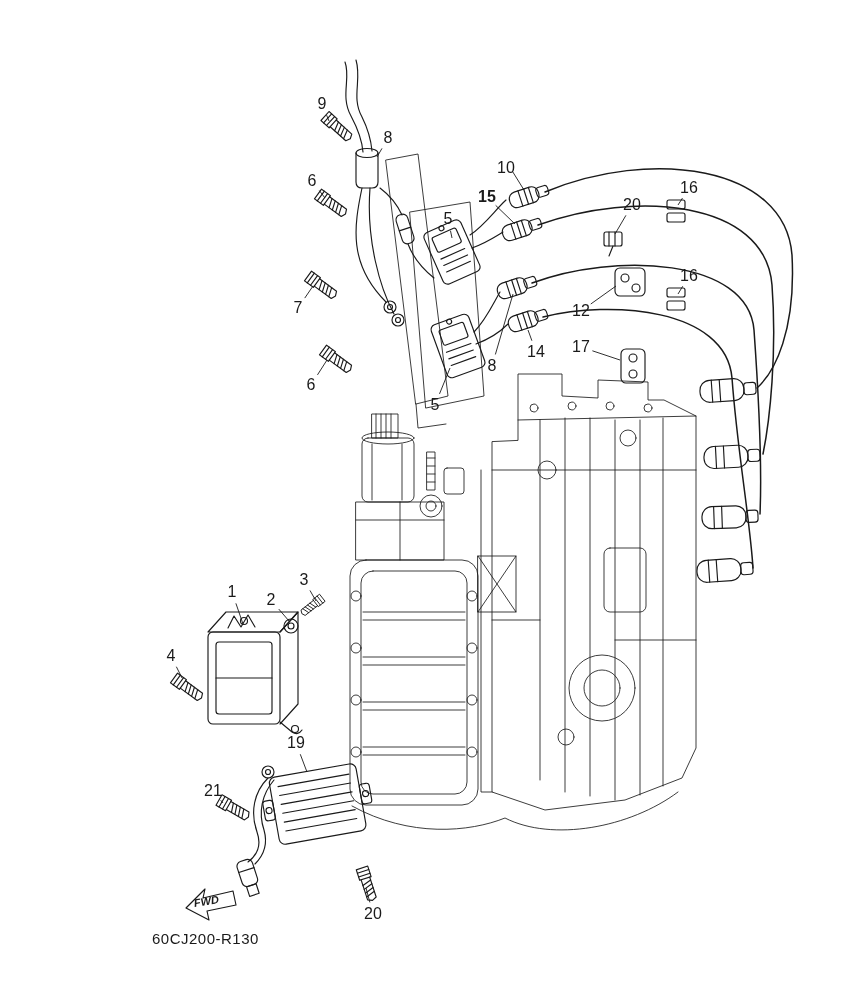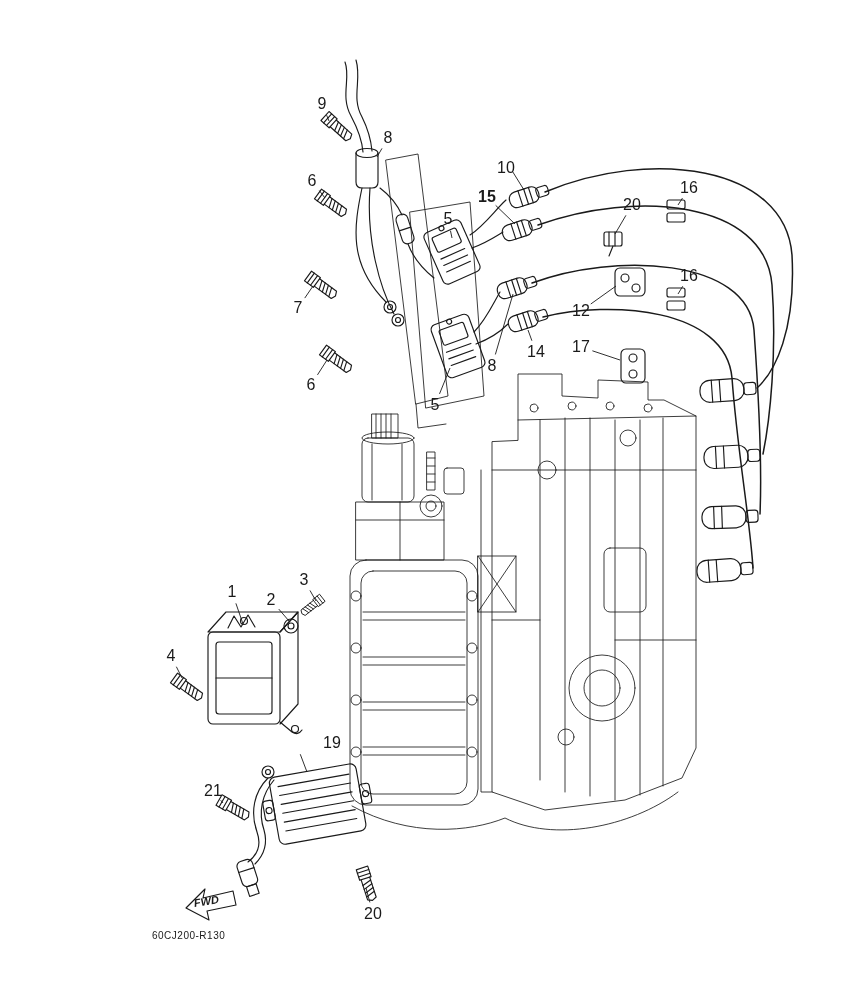--- a/index.html
+++ b/index.html
@@ -20,21 +20,21 @@
     position:absolute;
     transform:translate(-50%,-50%);
     font-size:16px;
     color:var(--ink,#1a1a1a);
     line-height:1;
     user-select:none;
   }
   .diagram-code{
     position:absolute;
     left:152px;top:930px;
-    font-size:10px;
+    font-size:15px;
     letter-spacing:0.5px;
     color:var(--ink,#1a1a1a);
   }
 </style>
 </head>
 <body>
 
 <div class="stage" style="background: rgb(255, 255, 255);">
 
   <svg class="art" width="842" height="1002" viewBox="0 0 842 1002">
@@ -308,20 +308,20 @@
       <div class="callout" style="left: 322px; top: 104px;">9</div>
       <div class="callout" style="left: 506px; top: 168px;">10</div>
       <div class="callout" style="left: 492px; top: 366px;">8</div>
       <div class="callout" style="left: 689px; top: 188px;">16</div>
       <div class="callout" style="left: 581px; top: 311px;">12</div>
       <div class="callout" style="left: 536px; top: 352px;">14</div>
       <div class="callout" style="left: 487px; top: 197px; font-weight: bold;">15</div>
       <div class="callout" style="left: 689px; top: 276px;">16</div>
       <div class="callout" style="left: 581px; top: 347px;">17</div>
       <div class="callout" style="left: 632px; top: 205px;">20</div>
-      <div class="callout" style="left: 296px; top: 743px; margin-left: 36px;">19</div>
+      <div class="callout" style="left: 296px; top: 743px;">19</div>
       <div class="callout" style="left: 373px; top: 914px;">20</div>
       <div class="callout" style="left: 213px; top: 791px; text-align: center;">21</div>
     </div>
 
   <div class="diagram-code">60CJ200-R130</div>
 
 </div>
 
 </body></html>

